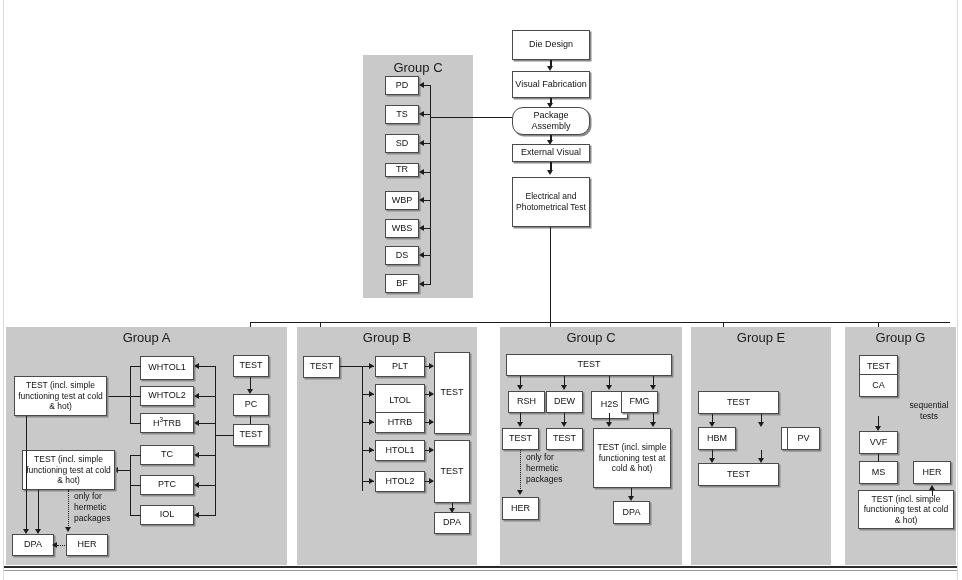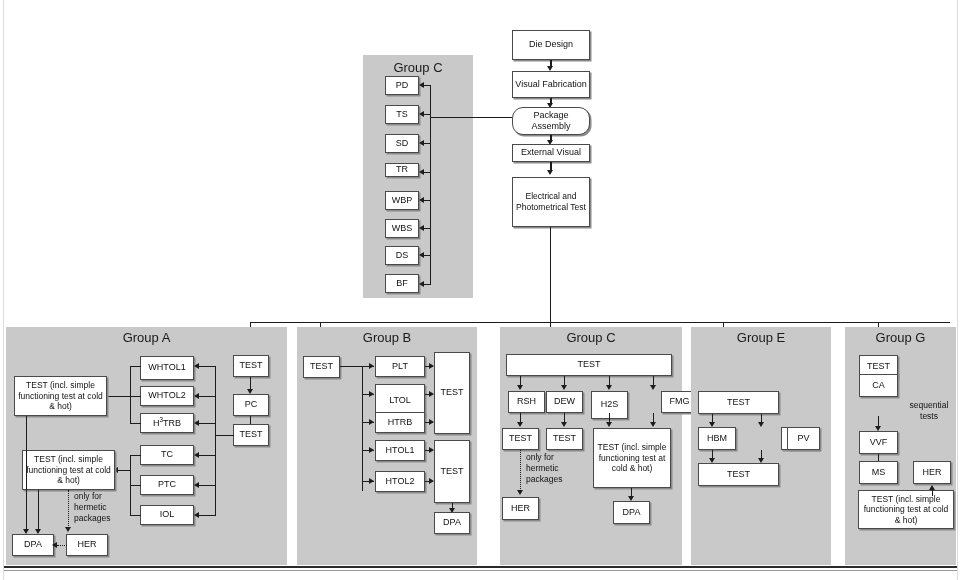--- a/index.html
+++ b/index.html
@@ -245,21 +245,21 @@
   <div class="vl" style="left:564px;top:376px;height:12px;"></div>
   <div class="ad" style="left:561px;top:385px;"></div>
   <div class="vl" style="left:609px;top:376px;height:12px;"></div>
   <div class="ad" style="left:606px;top:385px;"></div>
   <div class="vl" style="left:653px;top:376px;height:12px;"></div>
   <div class="ad" style="left:650px;top:385px;"></div>
 
   <div class="box" style="left:502px;top:391px;width:37px;height:22px;margin-left:6px;">RSH</div>
   <div class="box" style="left:546px;top:391px;width:37px;height:22px;">DEW</div>
   <div class="box" style="left:591px;top:391px;width:37px;height:28px;">H2S</div>
-  <div class="box" style="left:661px;top:391px;width:37px;height:22px;">FMG</div>
+  <div class="box" style="left:621px;top:391px;width:37px;height:22px;">FMG</div>
 
   <div class="vl" style="left:520px;top:413px;height:12px;"></div>
   <div class="ad" style="left:517px;top:422px;"></div>
   <div class="vl" style="left:564px;top:413px;height:12px;"></div>
   <div class="ad" style="left:561px;top:422px;"></div>
   <div class="vl" style="left:609px;top:413px;height:12px;"></div>
   <div class="ad" style="left:606px;top:422px;"></div>
   <div class="vl" style="left:653px;top:413px;height:12px;"></div>
   <div class="ad" style="left:650px;top:422px;"></div>
 

